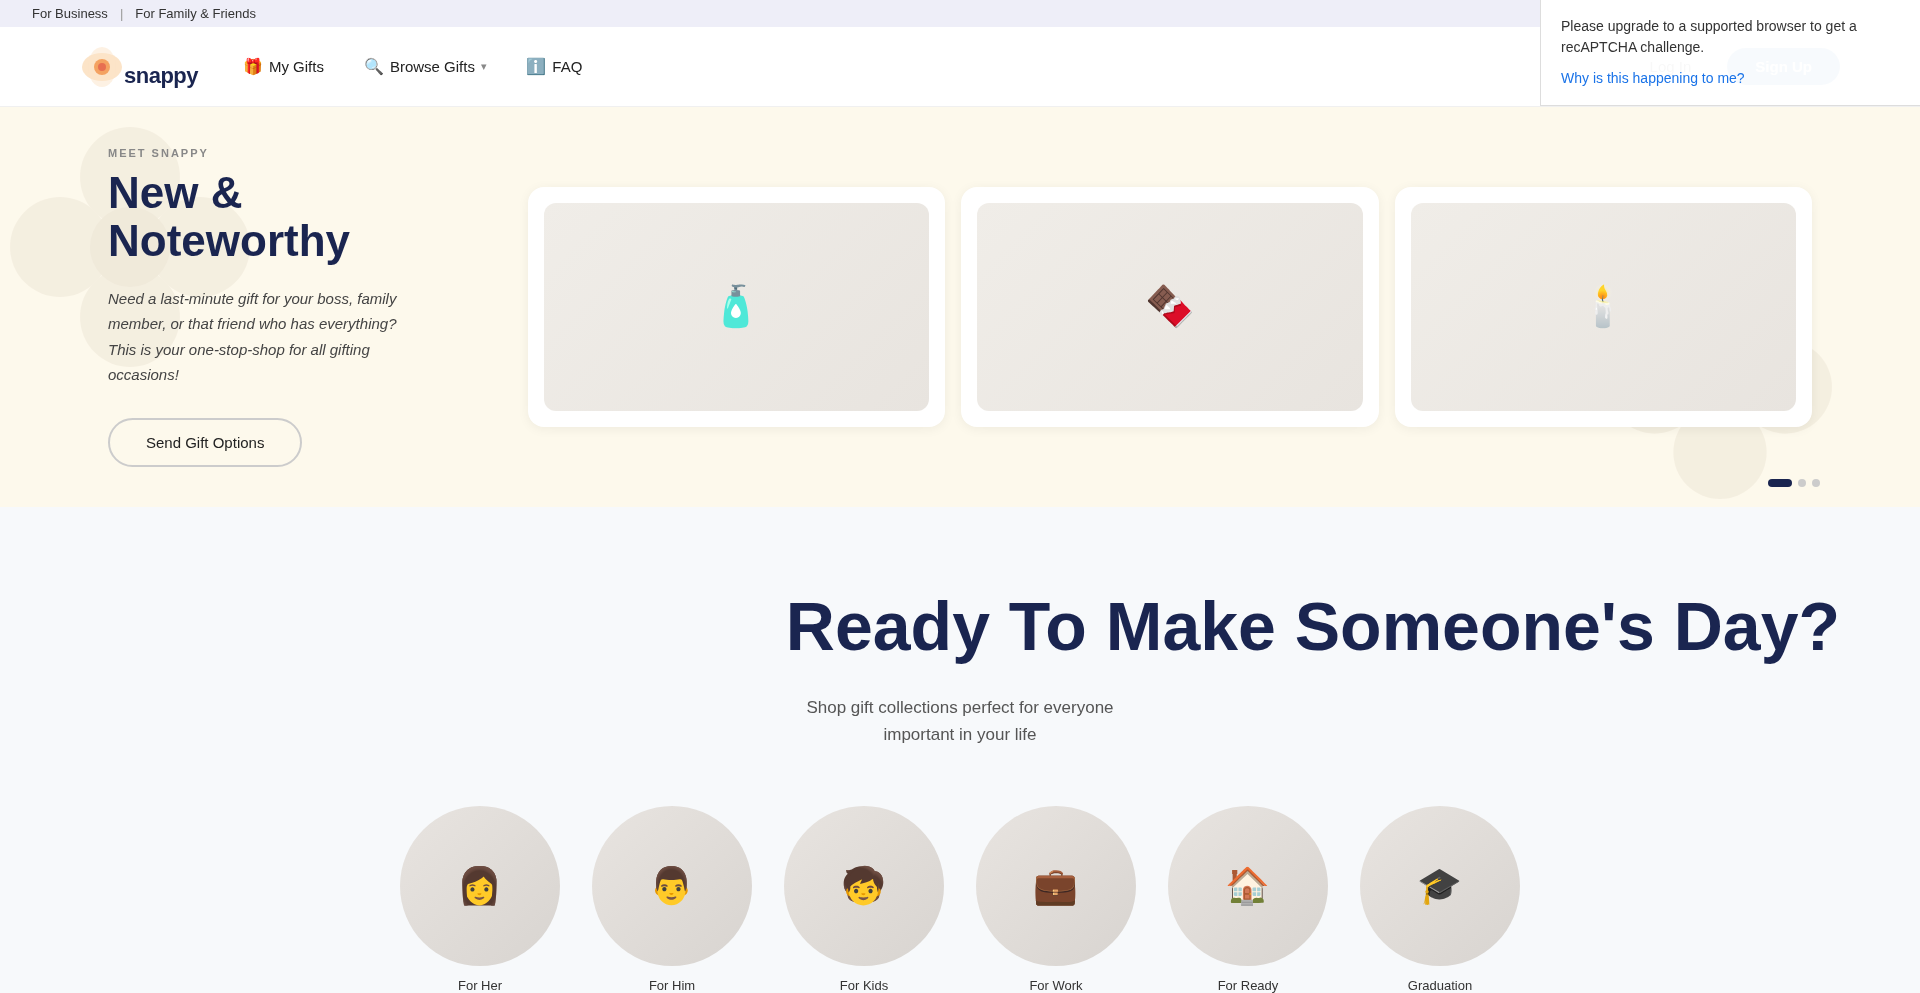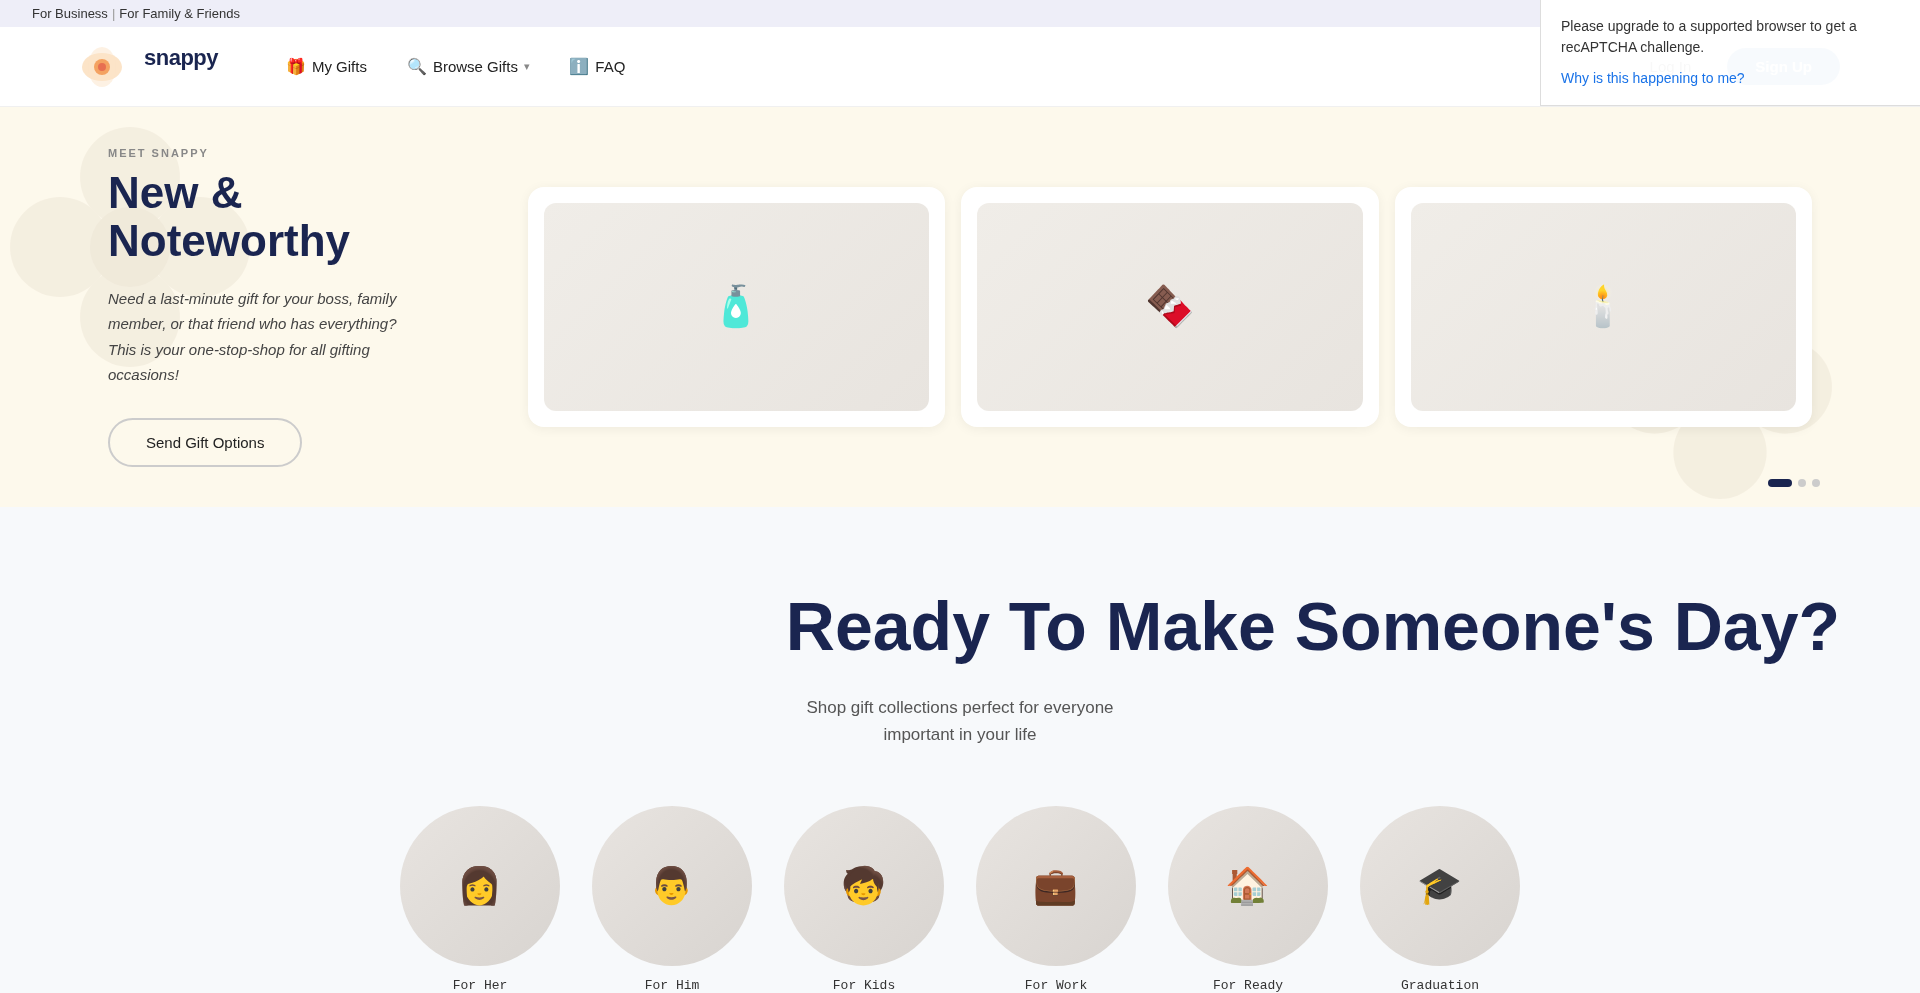--- a/index.html
+++ b/index.html
@@ -6,21 +6,21 @@
     body { font-family: 'Helvetica Neue', Arial, sans-serif; background: #fff; width: 1920px; min-height: 993px; overflow-x: hidden; }
 
     
     .top-bar {
       background: #eeeef8;
       display: flex;
       align-items: center;
       padding: 6px 32px;
       font-size: 13px;
       color: #333;
-      gap: 0;
+      gap: 8px;
       position: relative;
     }
     .top-bar-divider {
       color: #999;
       margin: 0 4px;
     }
     .top-bar a {
       color: #333;
       text-decoration: none;
     }
@@ -51,24 +51,24 @@
       align-items: center;
       padding: 0 80px;
       height: 80px;
       background: #fff;
       border-bottom: 1px solid #f0f0f0;
       position: relative;
       z-index: 100;
     }
     .logo {
       display: flex;
-      align-items: flex-start;
-      gap: 20px;
+      align-items: flex-end;
+      gap: 0;
       text-decoration: none;
-      margin-right: 68px;
+      margin-right: 45px;
     }
     .logo-icon {
       width: 44px;
       height: 44px;
     }
     .logo-text {
       font-size: 22px;
       font-weight: 700;
       color: #1a2550;
       letter-spacing: -0.5px;
@@ -280,21 +280,20 @@
       align-items: center;
       justify-content: center;
       font-size: 36px;
       overflow: hidden;
     }
     .category-label {
       font-size: 13px;
       color: #333;
       font-weight: 500;
       text-align: center;
-      font-family: Liberation Mono, monospace;
     }
 
     
     .flower-left {
       position: absolute;
       left: -20px;
       top: -10px;
       opacity: 0.15;
     }
     .flower-right {

